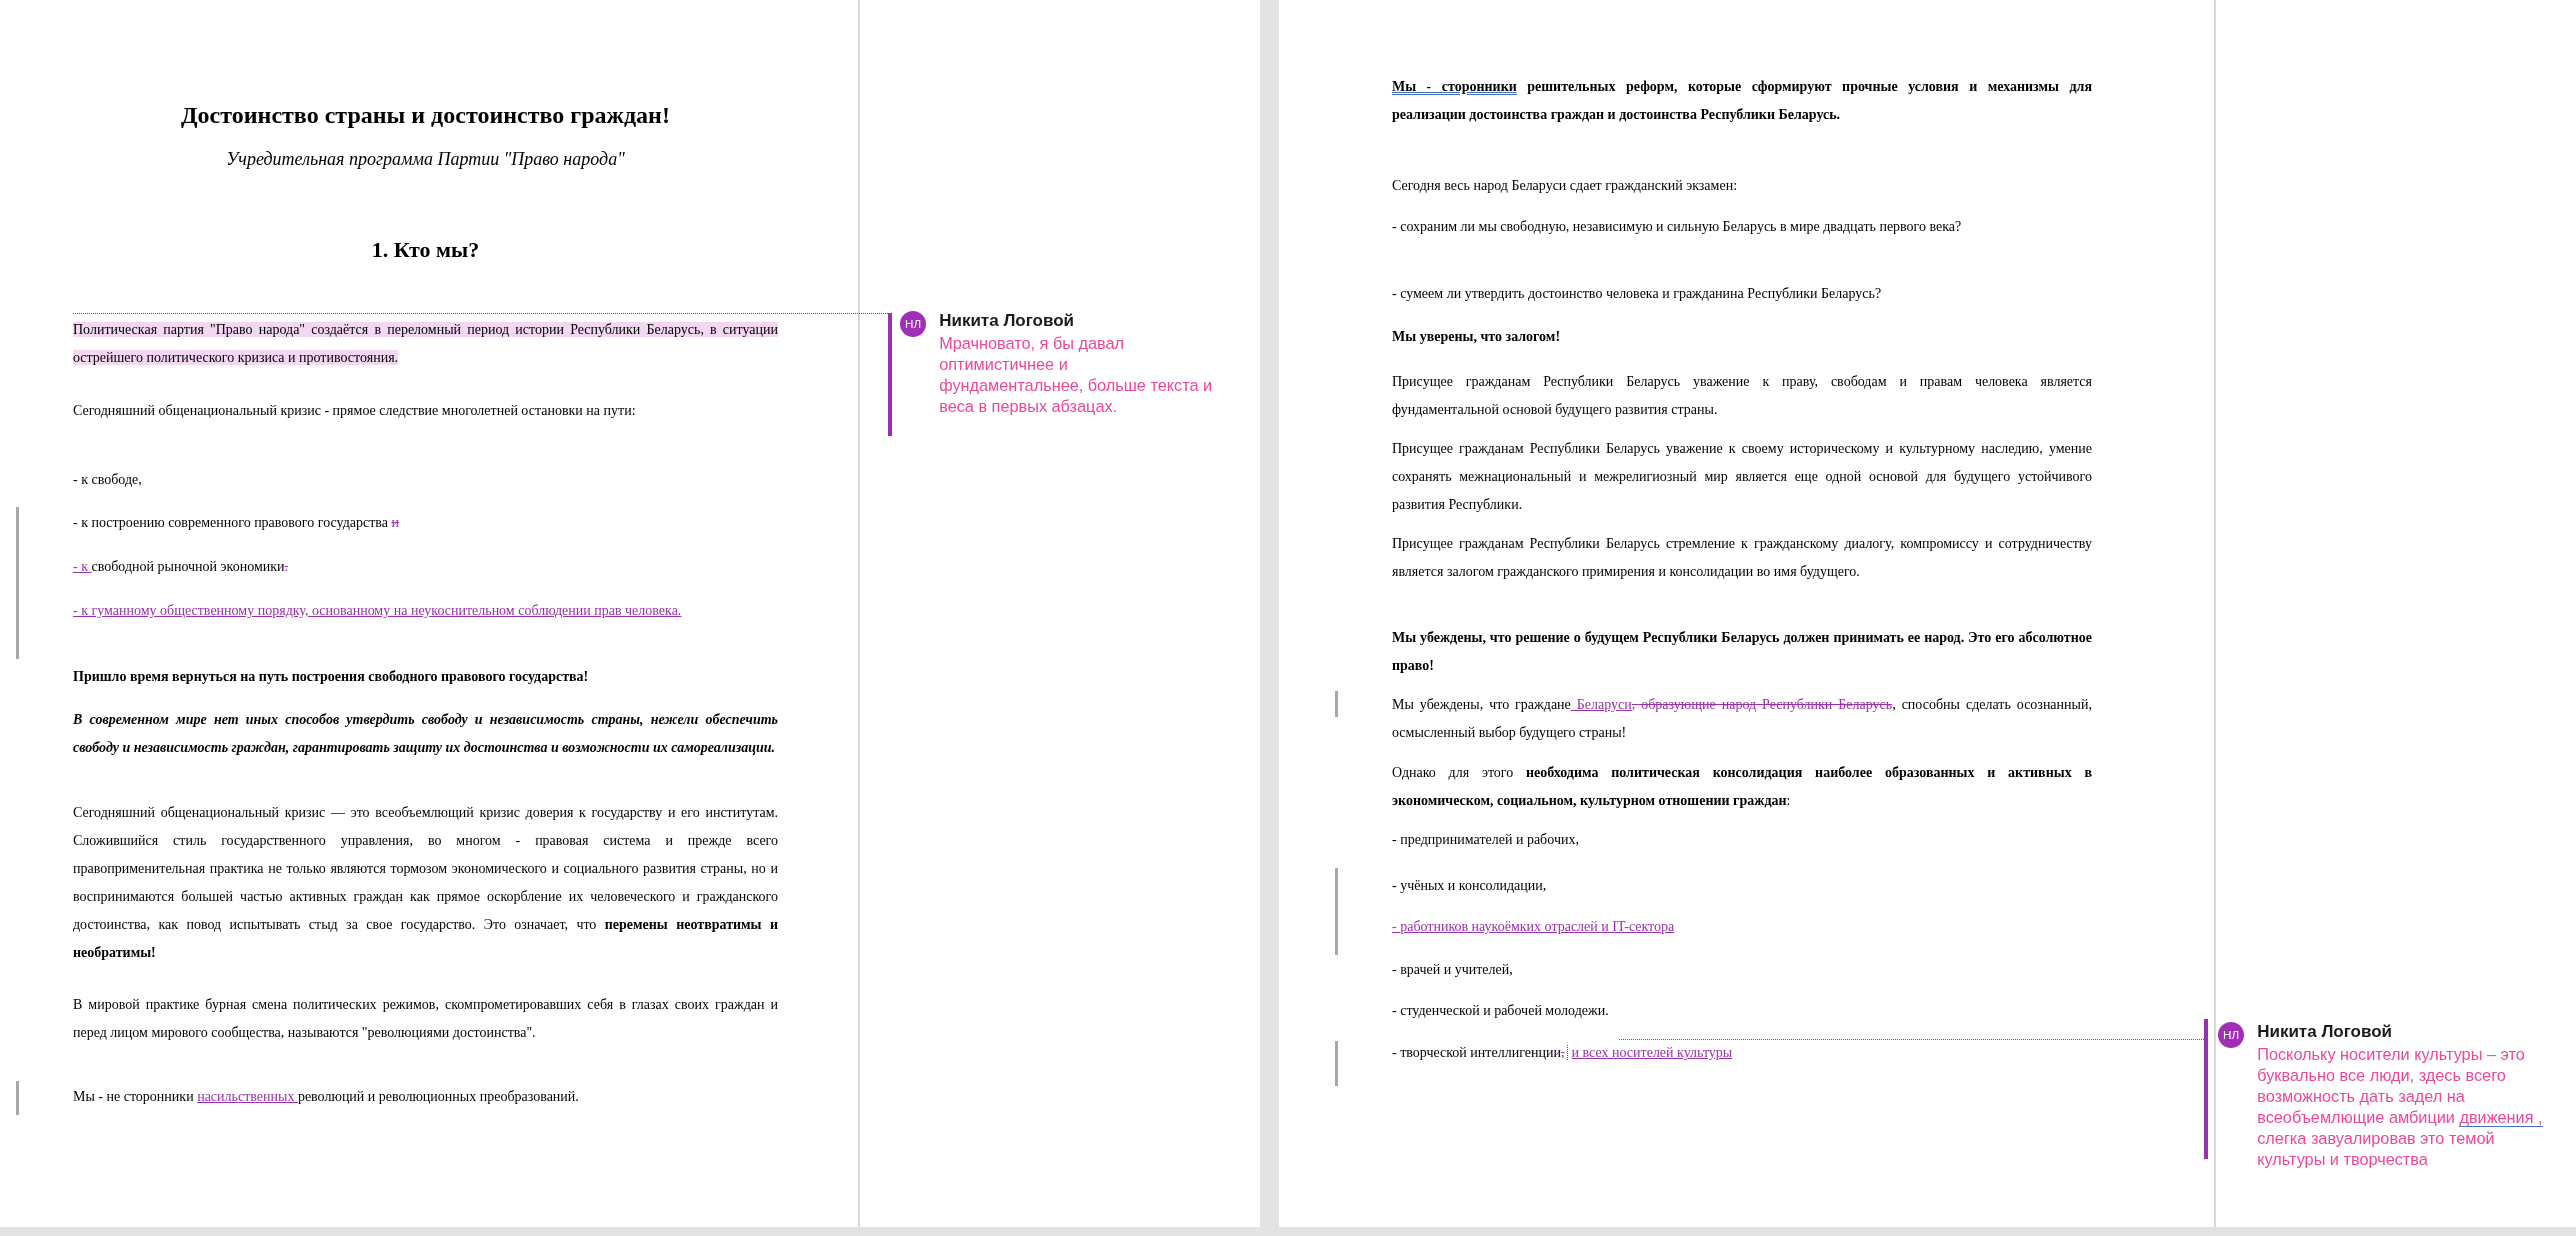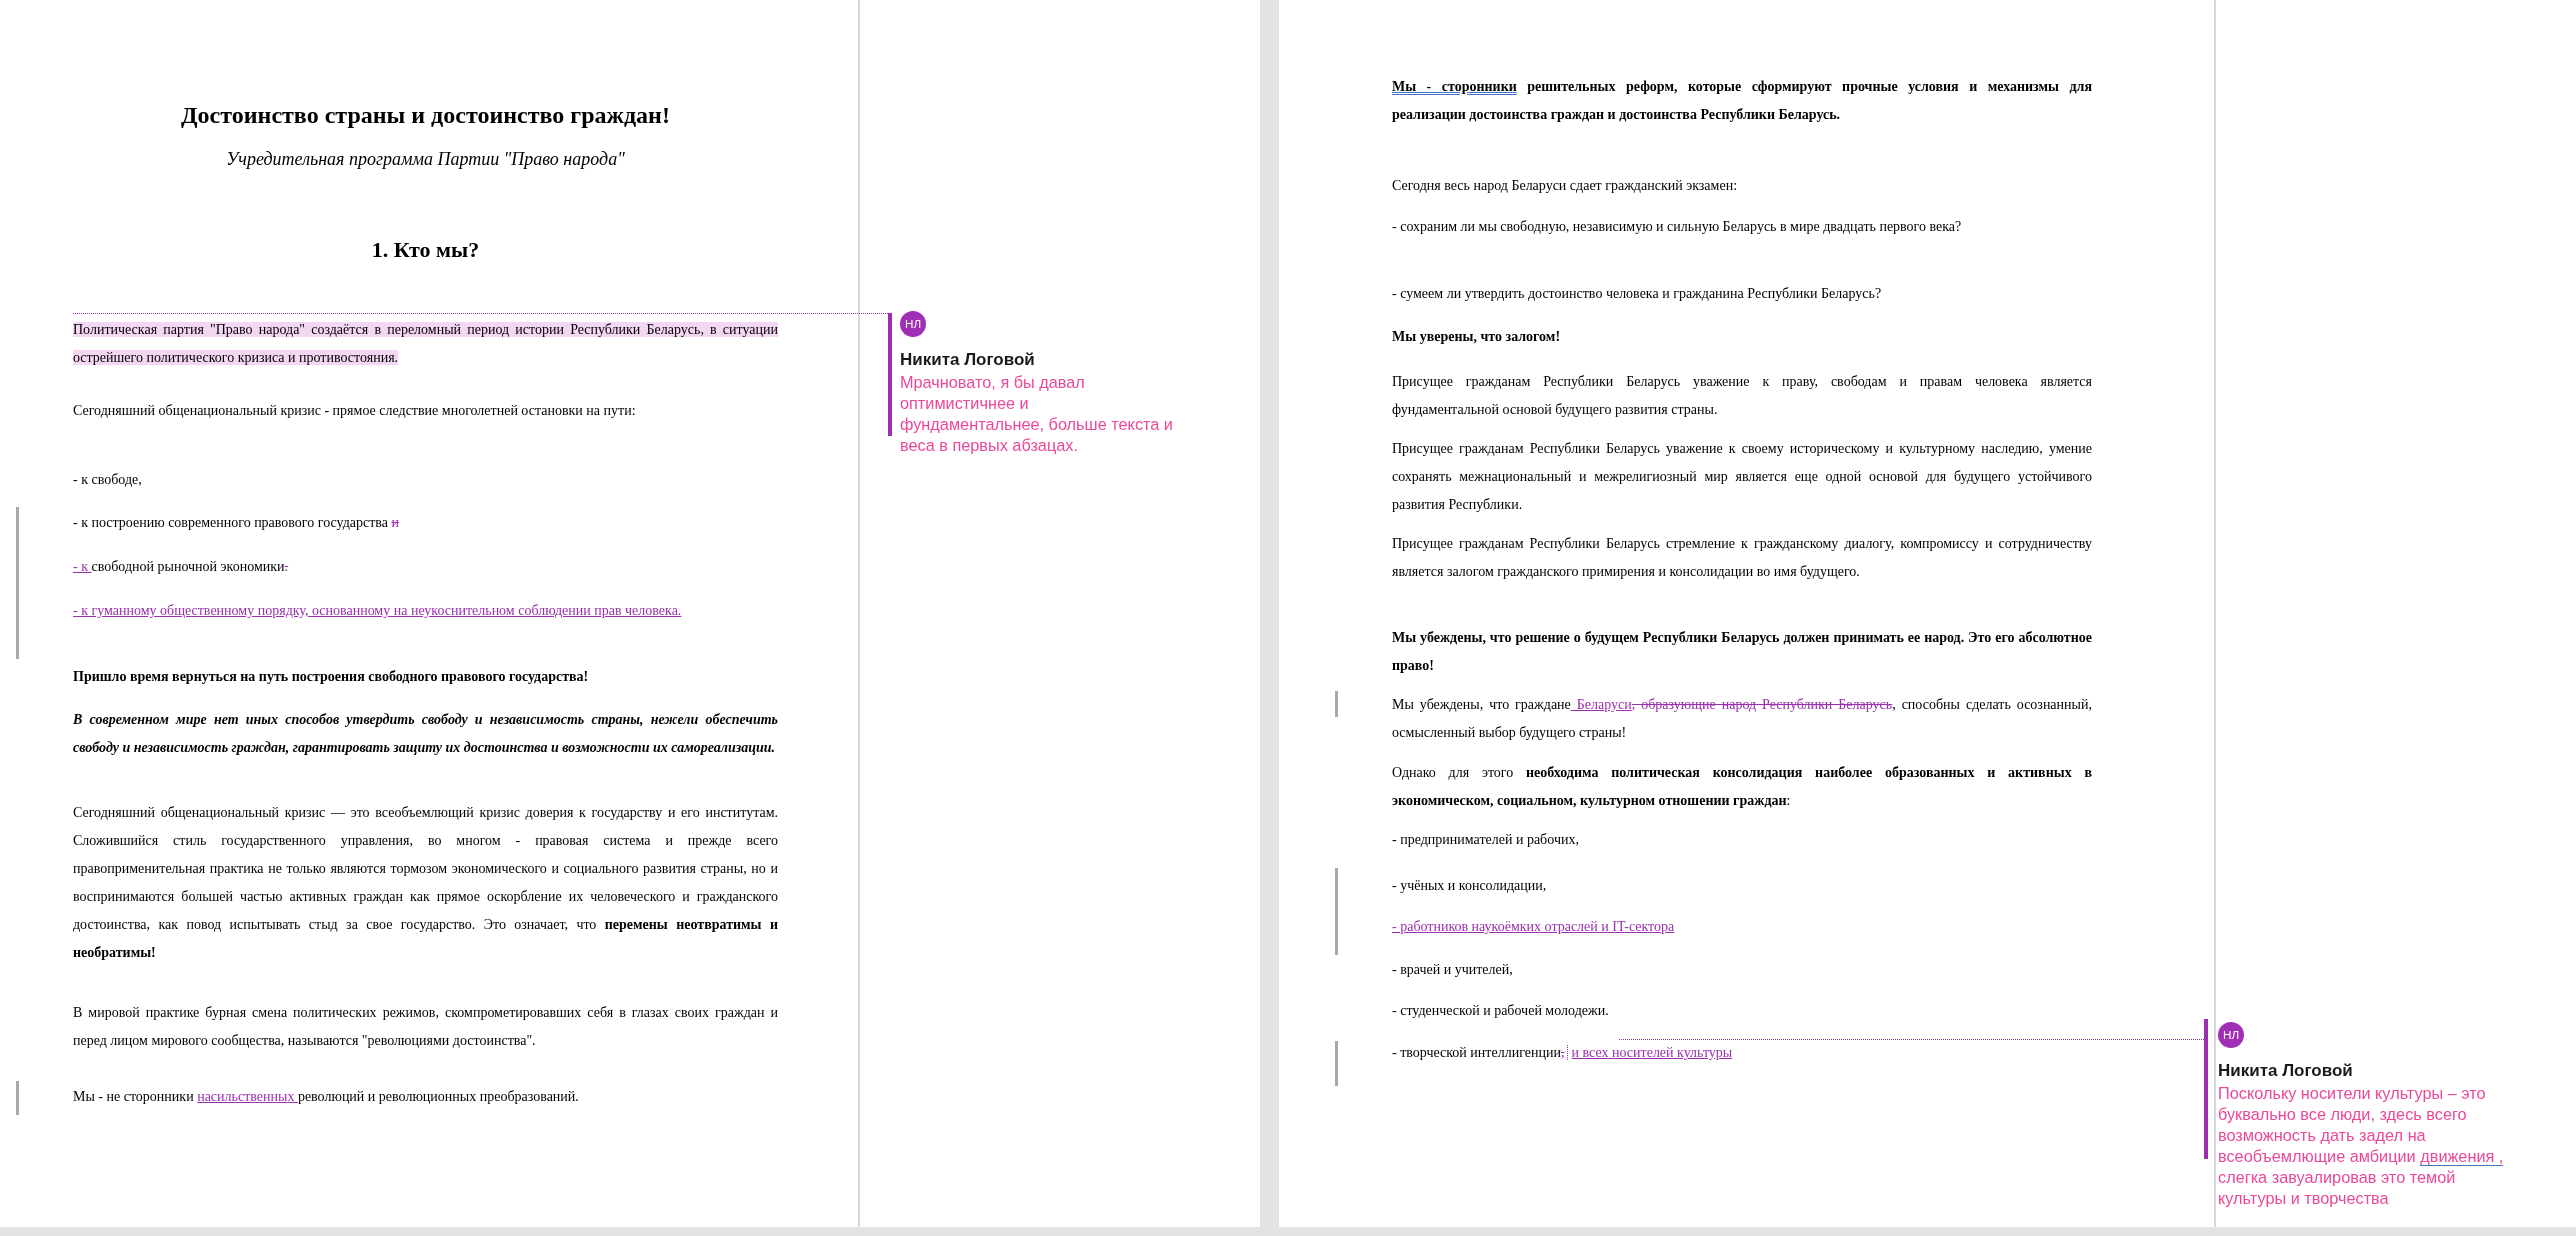--- a/index.html
+++ b/index.html
@@ -39,21 +39,21 @@
   
   .gap-strip{position:absolute;left:1260px;top:0;width:19.4px;height:1237px;background:var(--gap);}
   .bottom-strip{position:absolute;left:0;top:1227px;width:2576px;height:9.3px;background:var(--gap);}
   .divider{position:absolute;top:0;width:1.6px;height:1227px;background:var(--divider);}
   .cbar{position:absolute;width:3.1px;background:var(--change_bar);}
   .cmt-anchor-bar{position:absolute;width:3.9px;background:var(--accent);}
   .connector{position:absolute;height:0;border-top:1.6px dotted var(--accent);}
   
   .comment-card{
     position:absolute;display:flex;gap:13.2px;align-items:flex-start;
-    font-family:"Liberation Sans",sans-serif;color:#222;flex-direction:column;
+    font-family:"Liberation Sans",sans-serif;color:#222;
   }
   .avatar{
     flex:0 0 auto;width:26px;height:26px;border-radius:50%;
     background:var(--avatar);color:#fff;font-size:11.7px;line-height:26px;
     text-align:center;font-family:"Liberation Sans",sans-serif;
   }
   .cmt-name{font-size:17px;font-weight:bold;line-height:20px;color:#1a1a1a;}
   .cmt-text{font-size:16.3px;line-height:21px;margin-top:2.3px;color:#ec4899;}
 </style>
 </head>
@@ -76,21 +76,21 @@
 
 <div class="par" style="top:316px;"><span class="r-hl">Политическая партия "Право народа" создаётся в переломный период истории Республики Беларусь, в ситуации острейшего политического кризиса и противостояния.</span></div>
 <div class="par" style="top:397px;">Сегодняшний общенациональный кризис - прямое следствие многолетней остановки на пути:</div>
 <div class="par" style="top:466px;">- к свободе,</div>
 <div class="par" style="top:509px;"><span>- к построению современного правового государства </span><span class="r-del">и</span></div>
 <div class="par" style="top:553px;"><span class="r-ins">- к </span><span>свободной рыночной экономики</span><span class="r-del">.</span></div>
 <div class="par" style="top:597px;"><span class="r-ins">- к гуманному общественному порядку, основанному на неукоснительном соблюдении прав человека.</span></div>
 <div class="par bold" style="top:663px;">Пришло время вернуться на путь построения свободного правового государства!</div>
 <div class="par bolditalic" style="top:706px;">В современном мире нет иных способов утвердить свободу и независимость страны, нежели обеспечить свободу и независимость граждан, гарантировать защиту их достоинства и возможности их самореализации.</div>
 <div class="par" style="top:799px;"><span>Сегодняшний общенациональный кризис — это всеобъемлющий кризис доверия к государству и его институтам. Сложившийся стиль государственного управления, во многом - правовая система и прежде всего правоприменительная практика не только являются тормозом экономического и социального развития страны, но и воспринимаются большей частью активных граждан как прямое оскорбление их человеческого и гражданского достоинства, как повод испытывать стыд за свое государство. Это означает, что </span><span class="r-b">перемены неотвратимы и необратимы!</span></div>
-<div class="par" style="top:991px;margin-top:8px;">В мировой практике бурная смена политических режимов, скомпрометировавших себя в глазах своих граждан и перед лицом мирового сообщества, называются "революциями достоинства".</div>
+<div class="par" style="top:991px;">В мировой практике бурная смена политических режимов, скомпрометировавших себя в глазах своих граждан и перед лицом мирового сообщества, называются "революциями достоинства".</div>
 <div class="par" style="top:1083px;"><span>Мы - не сторонники </span><span class="r-ins">насильственных </span><span>революций и революционных преобразований.</span></div>
 
 <div class="par p2" style="top:73px;"><span class="r-bdu">Мы - сторонники</span><span class="r-b"> решительных реформ, которые сформируют прочные условия и механизмы для реализации достоинства граждан и достоинства Республики Беларусь.</span></div>
 <div class="par p2" style="top:172px;">Сегодня весь народ Беларуси сдает гражданский экзамен:</div>
 <div class="par p2" style="top:213px;">- сохраним ли мы свободную, независимую и сильную Беларусь в мире двадцать первого века?</div>
 <div class="par p2" style="top:280px;">- сумеем ли утвердить достоинство человека и гражданина Республики Беларусь?</div>
 <div class="par p2 bold" style="top:323px;">Мы уверены, что залогом!</div>
 <div class="par p2" style="top:368px;">Присущее гражданам Республики Беларусь уважение к праву, свободам и правам человека является фундаментальной основой будущего развития страны.</div>
 <div class="par p2" style="top:435px;">Присущее гражданам Республики Беларусь уважение к своему историческому и культурному наследию, умение сохранять межнациональный и межрелигиозный мир является еще одной основой для будущего устойчивого развития Республики.</div>
 <div class="par p2" style="top:530px;">Присущее гражданам Республики Беларусь стремление к гражданскому диалогу, компромиссу и сотрудничеству является залогом гражданского примирения и консолидации во имя будущего.</div>

